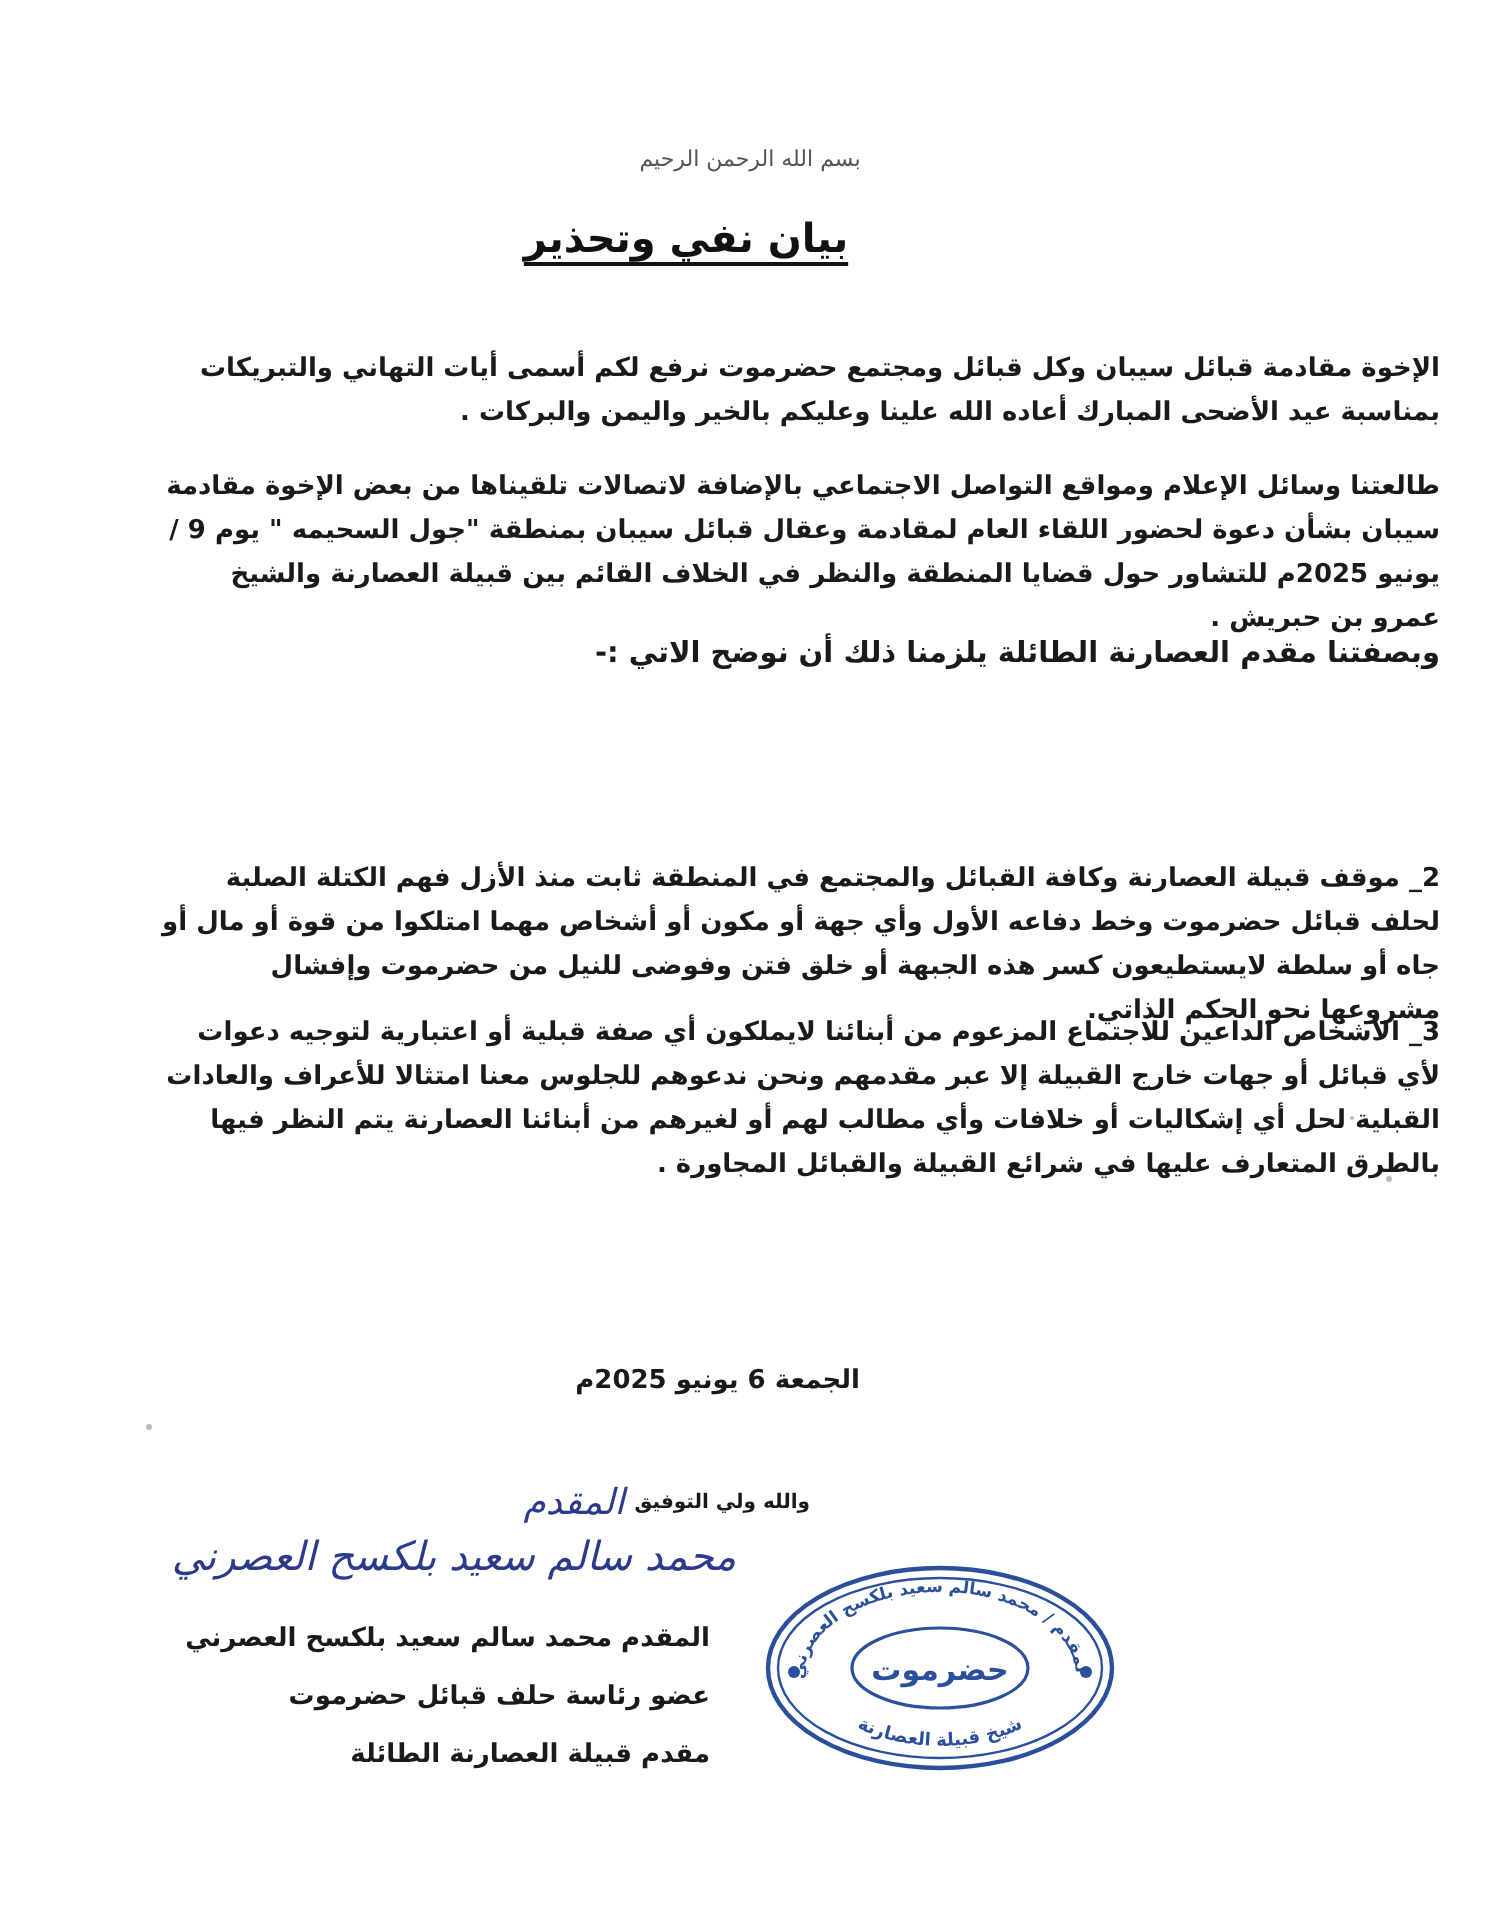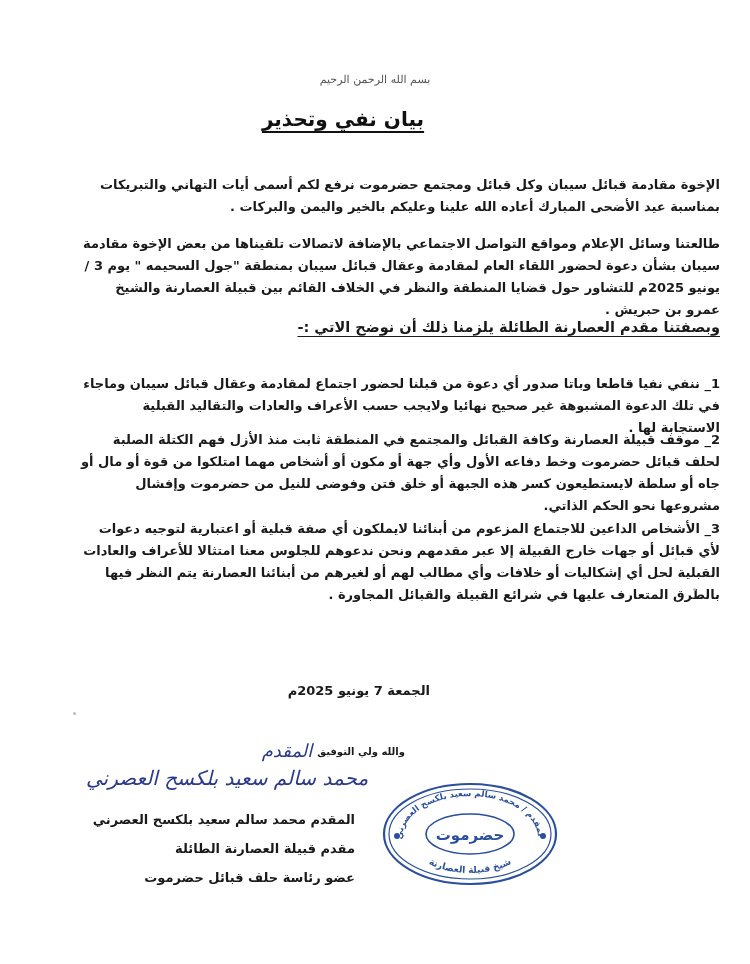--- a/index.html
+++ b/index.html
@@ -16,64 +16,63 @@
     .title {
       left: 0; width: 686px; top: 107px; text-align: center;
       font-size: 20px; font-weight: bold; text-decoration: underline; text-underline-offset: 5px;
       color: #111;
     }
     .para {
       right: 30px; width: 640px; font-size: 13px; font-weight: bold; line-height: 22px; text-align: right;
     }
     .p1 { top: 174px; }
     .p2 { top: 233px; }
-    .subhead { top: 316px; font-size: 14.5px; text-decoration: underline; text-underline-offset: 4px; }
+    .subhead { top: 316px; font-size: 14.5px; text-underline-offset: 4px; }
     .item1 { top: 373px; }
     .item2 { top: 429px; }
-    .item3 { top: 518px; }
+    .item3 { top: 506px; }
     .item4 { top: 611px; }
     .date { right: 320px; top: 683px; font-size: 13px; font-weight: bold; }
     .closing { right: 345px; top: 746px; font-size: 10px; font-weight: bold; }
     .sig-block { right: 395px; top: 805px; font-size: 13px; font-weight: bold; line-height: 29px; }
     .sig-block div { white-space: nowrap; margin-left: 16px; }
     .handwriting {
       position: absolute; left: 62px; top: 735px; width: 340px; height: 60px;
     }
     .stamp { position: absolute; left: 380px; top: 780px; width: 180px; height: 108px; }
     .speck { position: absolute; background: #bbb; border-radius: 50%; }
   </style>
 </head>
 <body>
 
 <div class="page">
 
   <div class="abs basmala">بسم الله الرحمن الرحيم</div>
   <div class="abs title">بيان نفي وتحذير</div>
 
   <div class="abs para p1">الإخوة مقادمة قبائل سيبان وكل قبائل ومجتمع حضرموت نرفع لكم أسمى أيات التهاني والتبريكات بمناسبة عيد الأضحى المبارك أعاده الله علينا وعليكم بالخير واليمن والبركات .</div>
-  <div class="abs para p2">طالعتنا وسائل الإعلام ومواقع التواصل الاجتماعي بالإضافة لاتصالات تلقيناها من بعض الإخوة مقادمة سيبان بشأن دعوة لحضور اللقاء العام لمقادمة وعقال قبائل سيبان بمنطقة "جول السحيمه " يوم 3 / يونيو 2025م للتشاور حول قضايا المنطقة والنظر في الخلاف القائم بين قبيلة العصارنة والشيخ عمرو بن حبريش .</div>
+  <div class="abs para p2">طالعتنا وسائل الإعلام ومواقع التواصل الاجتماعي بالإضافة لاتصالات تلقيناها من بعض الإخوة مقادمة سيبان بشأن دعوة لحضور اللقاء العام لمقادمة وعقال قبائل سيبان بمنطقة "جول السحيمه " يوم 9 / يونيو 2025م للتشاور حول قضايا المنطقة والنظر في الخلاف القائم بين قبيلة العصارنة والشيخ عمرو بن حبريش .</div>
 
   <div class="abs para subhead">وبصفتنا مقدم العصارنة الطائلة يلزمنا ذلك أن  نوضح الاتي :-</div>
 
-  <div class="abs para item1">1_ ننفي نفيا قاطعا وباتا صدور أي دعوة من قبلنا لحضور اجتماع لمقادمة وعقال قبائل سيبان وماجاء في تلك الدعوة المشبوهة غير صحيح نهائيا ولايجب حسب الأعراف والعادات والتقاليد القبلية الاستجابة لها .</div>
   <div class="abs para item2">2_ موقف قبيلة العصارنة وكافة القبائل والمجتمع في المنطقة ثابت منذ الأزل فهم الكتلة الصلبة لحلف قبائل حضرموت وخط دفاعه الأول وأي جهة أو مكون أو أشخاص مهما امتلكوا من قوة أو مال أو جاه أو سلطة  لايستطيعون كسر هذه الجبهة أو خلق فتن وفوضى للنيل من حضرموت وإفشال مشروعها  نحو الحكم الذاتي.</div>
   <div class="abs para item3">3_ الأشخاص الداعين للاجتماع المزعوم من أبنائنا لايملكون أي صفة قبلية أو اعتبارية  لتوجيه دعوات لأي قبائل أو جهات خارج القبيلة إلا عبر مقدمهم ونحن ندعوهم للجلوس معنا امتثالا للأعراف والعادات القبلية لحل أي إشكاليات أو خلافات وأي مطالب لهم أو لغيرهم من أبنائنا العصارنة يتم النظر فيها بالطرق المتعارف عليها في شرائع القبيلة والقبائل المجاورة .</div>
 
-  <div class="abs date">الجمعة 7 يونيو 2025م</div>
+  <div class="abs date">الجمعة 6 يونيو 2025م</div>
   <div class="abs closing">والله ولي التوفيق</div>
 
   <svg class="handwriting" viewBox="0 0 340 60">
     <text x="225" y="22" font-family="DejaVu Serif, serif" font-size="18" fill="#2b3a8a" font-style="italic" direction="rtl" text-anchor="middle">المقدم</text>
     <text x="165" y="50" font-family="DejaVu Serif, serif" font-size="20" fill="#2b3a8a" font-style="italic" direction="rtl" text-anchor="middle">محمد سالم سعيد بلكسح العصرني</text>
   </svg>
 
   <div class="abs sig-block">
     <div>المقدم محمد سالم سعيد بلكسح العصرني</div>
+    <div>عضو رئاسة حلف قبائل حضرموت</div>
     <div>مقدم قبيلة العصارنة الطائلة</div>
-    <div>عضو رئاسة حلف قبائل حضرموت</div>
   </div>
 
   <svg class="stamp" viewBox="0 0 180 108">
     <defs>
       <path id="arcTop" d="M 22 58 A 68 42 0 0 1 158 58" fill="none"></path>
       <path id="arcBot" d="M 30 66 A 62 36 0 0 0 150 66" fill="none"></path>
     </defs>
     <ellipse cx="90" cy="54" rx="86" ry="50" fill="none" stroke="#2a4f9c" stroke-width="2.2"></ellipse>
     <ellipse cx="90" cy="54" rx="81" ry="45" fill="none" stroke="#2a4f9c" stroke-width="1.2"></ellipse>
     <ellipse cx="90" cy="54" rx="44" ry="20" fill="none" stroke="#2a4f9c" stroke-width="1.6"></ellipse>

